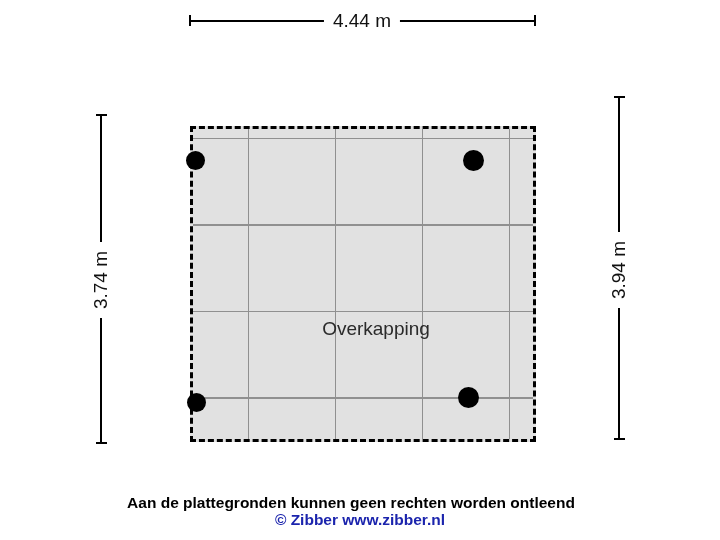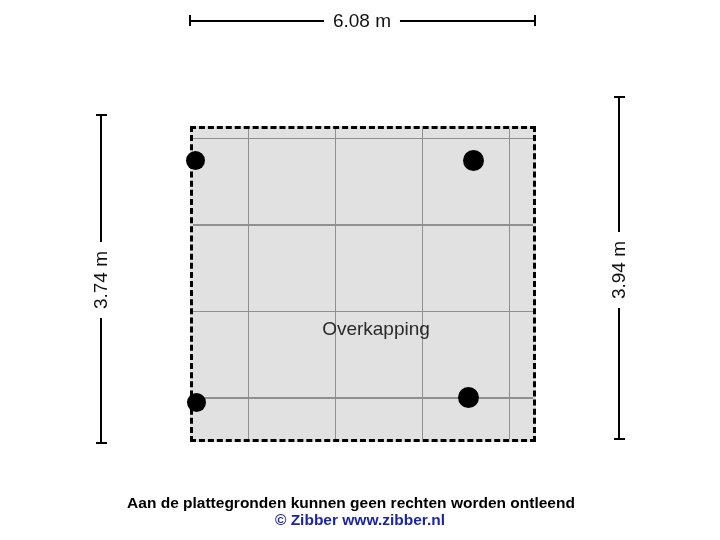--- a/index.html
+++ b/index.html
@@ -97,21 +97,21 @@
   }
 </style>
 </head>
 <body>
 
 <div class="stage">
 
   <div class="dim-line h-top"></div>
   <div class="tick vt top-l"></div>
   <div class="tick vt top-r"></div>
-  <div class="dim-label top">6.08 m</div>
+  <div class="dim-label top">4.44 m</div>
 
   <div class="dim-line v-left"></div>
   <div class="tick ht left-t"></div>
   <div class="tick ht left-b"></div>
   <div class="dim-label left">3.74 m</div>
 
   <div class="dim-line v-right"></div>
   <div class="tick ht right-t"></div>
   <div class="tick ht right-b"></div>
   <div class="dim-label right">3.94 m</div>

